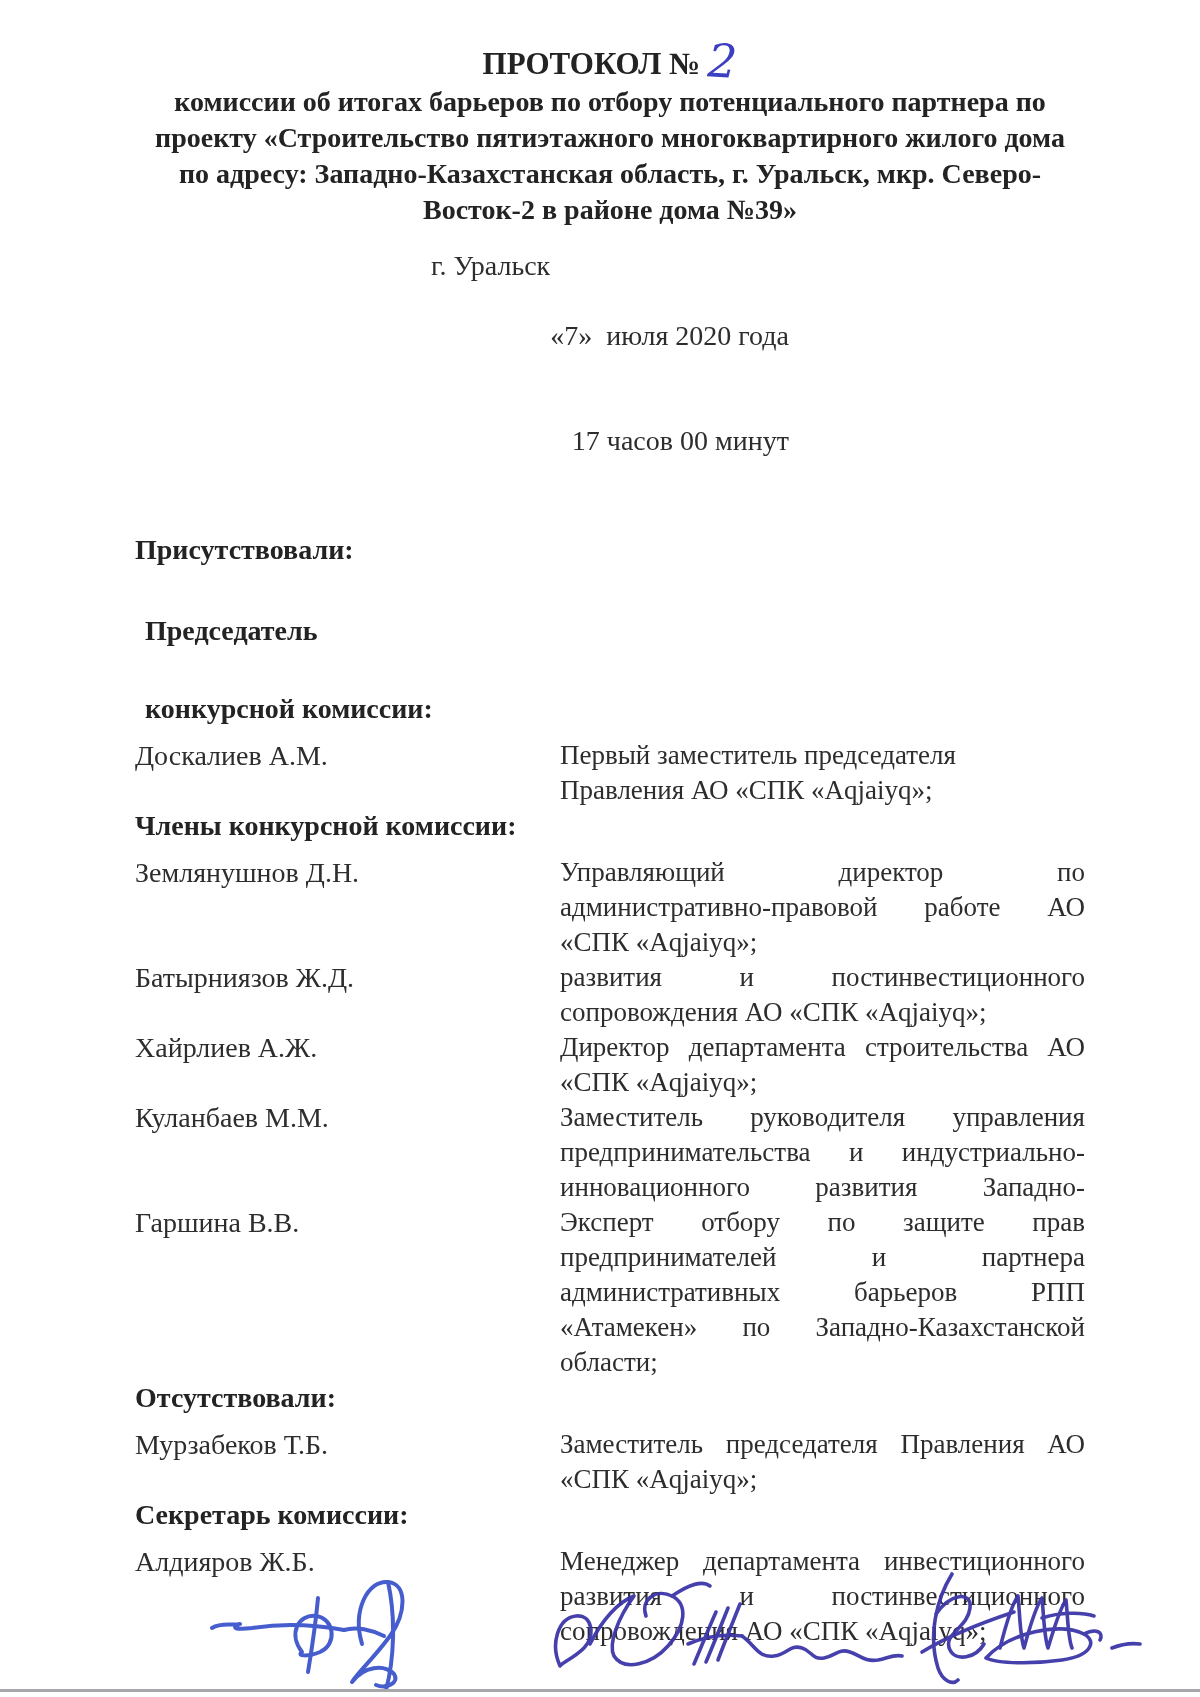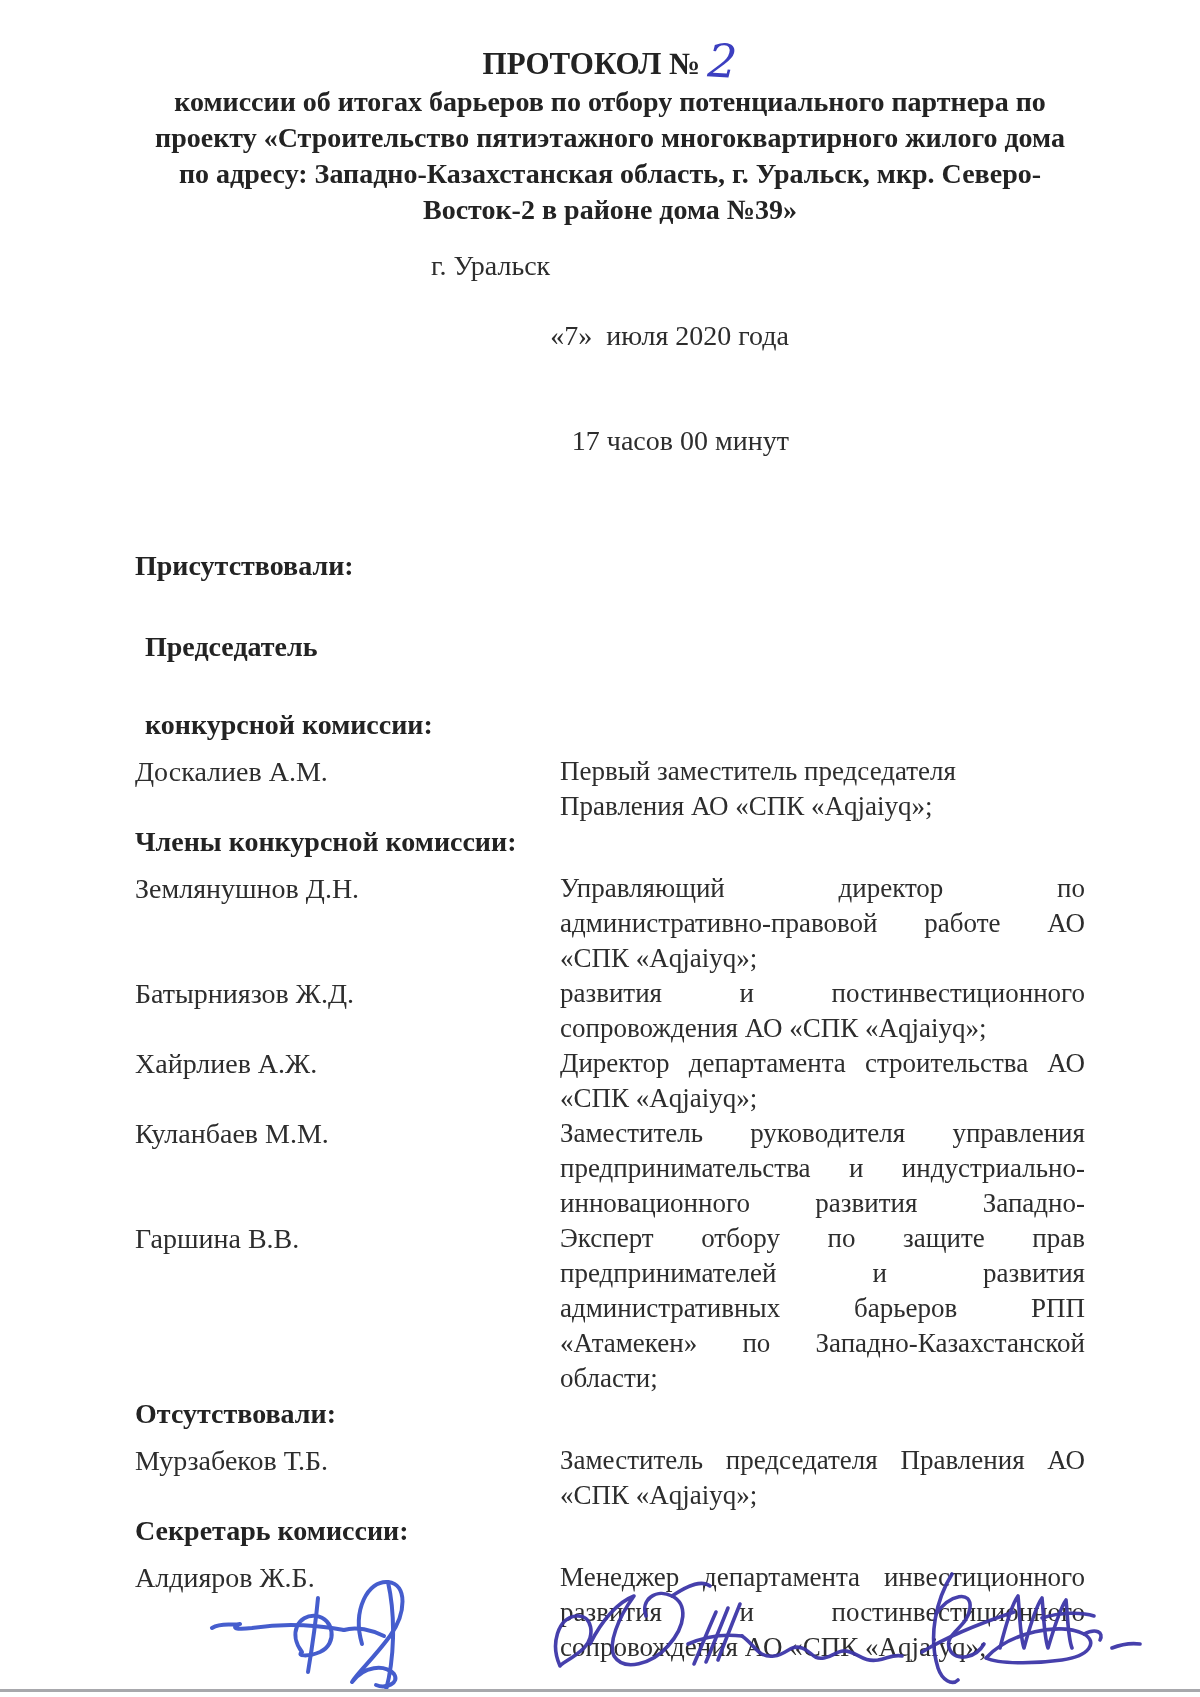--- a/index.html
+++ b/index.html
@@ -23,21 +23,21 @@
 
   .sec-heading{font-weight:bold;font-size:28px;line-height:35px;color:#232323;}
   .indented{padding-left:10px;margin-top:43px;}
 
   .row{display:flex;align-items:flex-start;}
   .name{width:425px;font-size:28px;line-height:35px;}
   .role{width:525px;font-size:27px;line-height:35px;}
   .role .ln{text-align:left;}
   .role .j{text-align:justify;text-align-last:justify;}
 
-  .mt8{margin-top:20px;} .mt24{margin-top:12px;} .mt30{margin-top:46px;}
+  .mt8{margin-top:4px;} .mt24{margin-top:12px;} .mt30{margin-top:46px;}
 
   .sig-layer{position:absolute;left:0;top:1552px;width:1200px;height:142px;pointer-events:none;}
   .scan-edge{position:absolute;left:0;bottom:5px;width:100%;height:3px;background:#a8a8ac;}
 </style>
 </head>
 <body>
 
 <div class="page">
   <div class="content">
 
@@ -105,21 +105,21 @@
         <div class="j">Заместитель руководителя управления</div>
         <div class="j">предпринимательства и индустриально-</div>
         <div class="j">инновационного развития Западно-</div>
       </div>
     </div>
 
     <div class="row">
       <div class="name">Гаршина В.В.</div>
       <div class="role">
         <div class="j">Эксперт отбору по защите прав</div>
-        <div class="j">предпринимателей и развития</div>
+        <div class="j">предпринимателей и партнера</div>
         <div class="j">административных барьеров РПП</div>
         <div class="j">«Атамекен» по Западно-Казахстанской</div>
         <div class="ln">области;</div>
       </div>
     </div>
 
     <div class="sec-heading">Отсутствовали:</div>
 
     <div class="row mt24">
       <div class="name">Мурзабеков Т.Б.</div>

